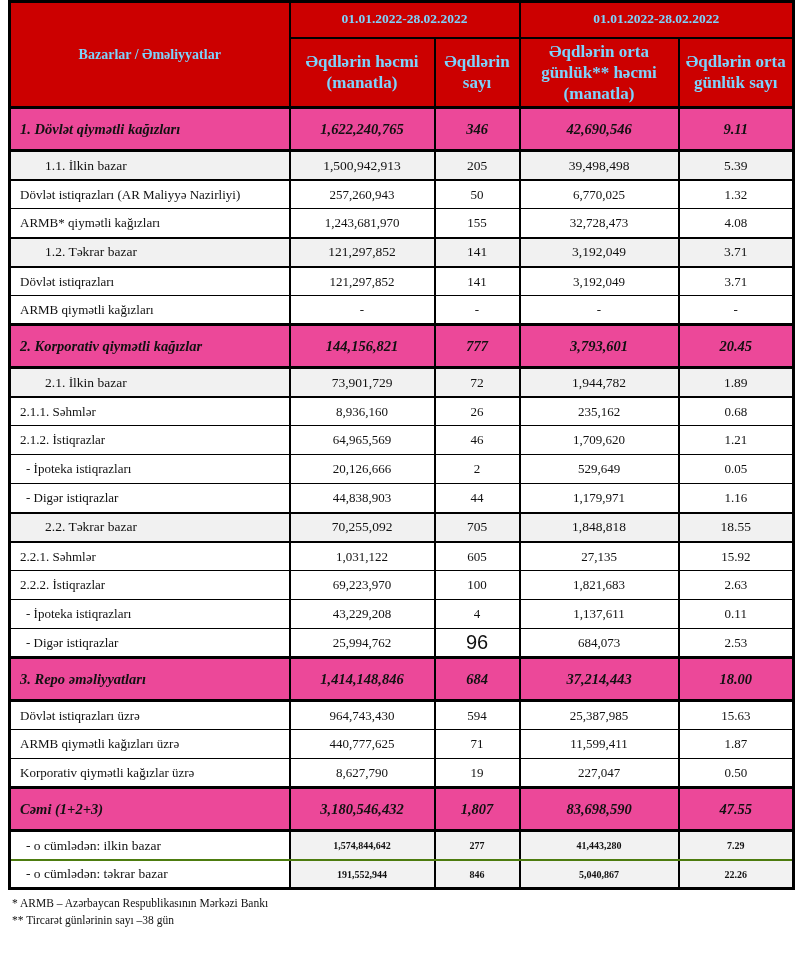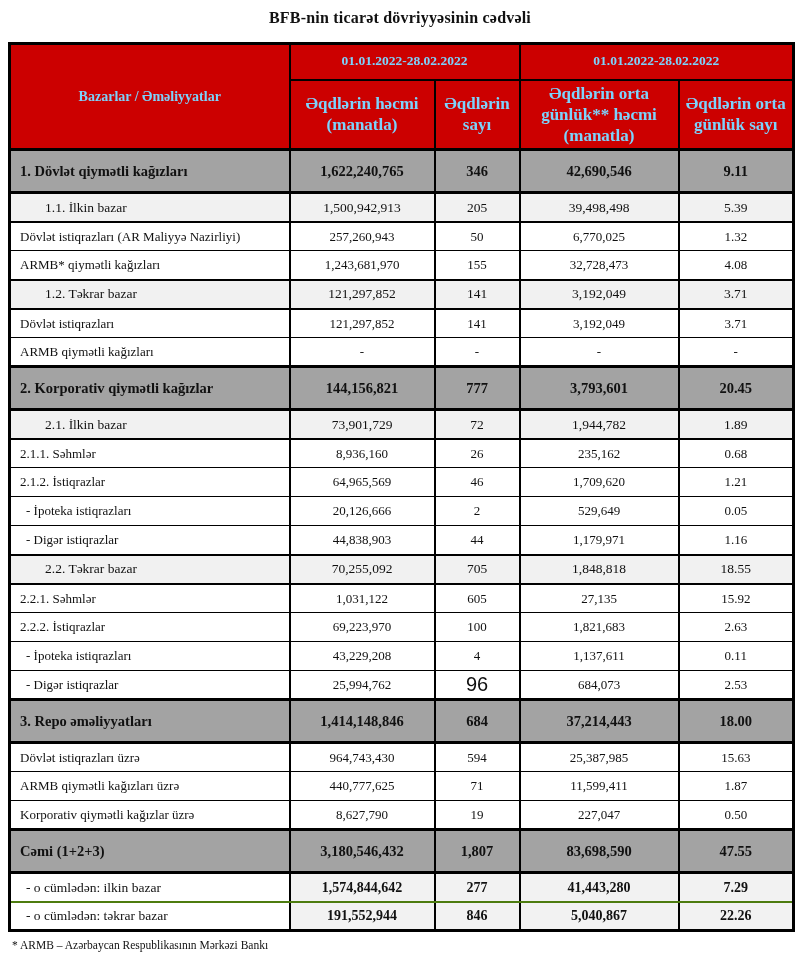--- a/index.html
+++ b/index.html
@@ -54,62 +54,62 @@
     text-align: center;
     vertical-align: middle;
     font-size: 13px;
     height: 29px;
     padding: 2px 4px;
     background: #ffffff;
   }
   tbody td.lbl { text-align: left; padding-left: 9px; }
 
   tr.row-section td {
-    background: #a3a3a3;
+    background: #ec4899;
     font-weight: bold;
     font-size: 14.5px;
     height: 43px;
     border-top: 3px solid #000;
     border-bottom: 3px solid #000;
+    font-style: italic;
   }
   tr.row-subsection td {
     background: #F1F1F1;
     font-weight: normal;
     font-size: 13.5px;
     border-top: 2px solid #000;
     border-bottom: 2px solid #000;
   }
   tr.row-subsection td.lbl { padding-left: 34px; }
 
   tr.row-dash td.lbl { padding-left: 15px; }
 
   tr.row-footer td {
     border-top: 2px solid #000;
     border-bottom: 2px solid #4d7c0f;
   }
   tr.row-footer td.lbl { background: #ffffff; padding-left: 15px; font-size: 13.5px; }
-  tr.row-footer td.val { background: #F2F2F2; font-weight: bold; font-size: 14px; }
+  tr.row-footer td.val { background: #F2F2F2; font-weight: bold; font-size: 10px; }
 
   td.sans {
     font-family: "Liberation Sans", sans-serif;
     font-size: 20px;
   }
 
   .footnotes {
     margin: 5px 12px 1px 12px;
     font-size: 11.5px;
     line-height: 1.45;
   }
 </style>
 </head>
 <body>
 
 <div class="page">
 
-  <div class="title">BFB-nin ticarət dövriyyəsinin cədvəli</div>
 
   <table class="tbl">
     <colgroup>
       <col class="c-label">
         <col class="c-vol">
         <col class="c-cnt">
         <col class="c-avol">
         <col class="c-acnt">
     </colgroup>
     <thead>
@@ -299,15 +299,16 @@
           <td class="val">191,552,944</td>
           <td class="val">846</td>
           <td class="val">5,040,867</td>
           <td class="val">22.26</td>
         </tr>
       </tbody>
   </table>
 
   <div class="footnotes">
     <div>* ARMB – Azərbaycan Respublikasının Mərkəzi Bankı</div>
+    <div>** Tircarət günlərinin sayı –38 gün</div>
   </div>
 
 </div>
 
 </body></html>

